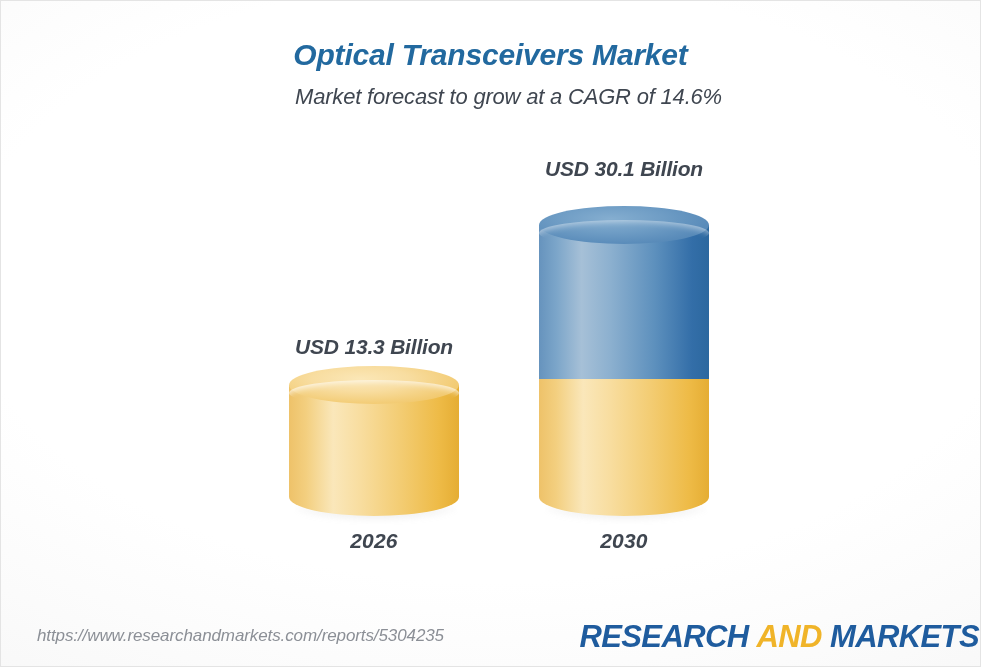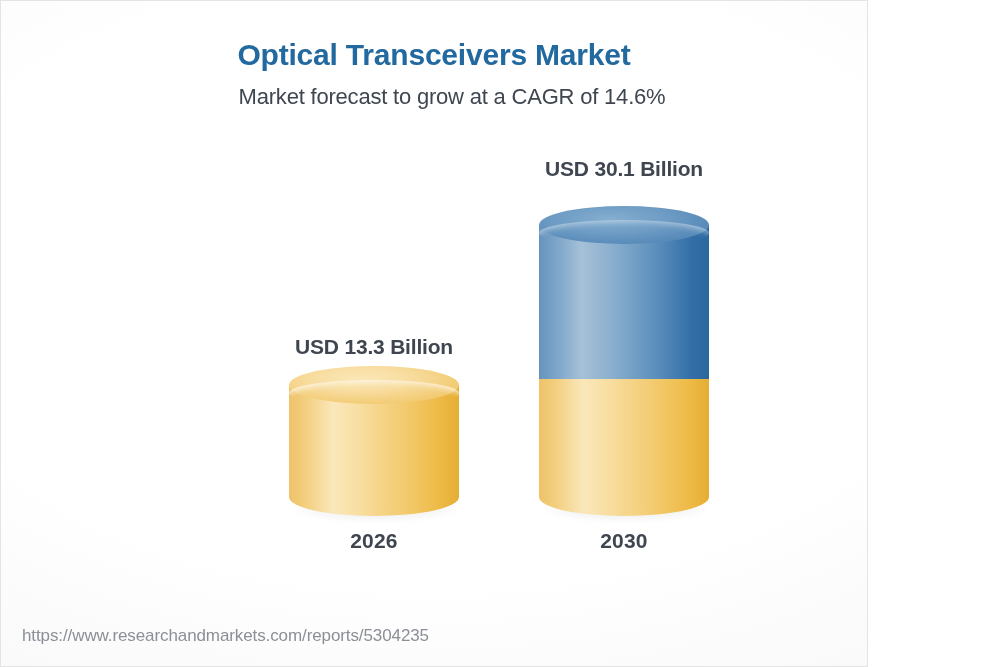--- a/index.html
+++ b/index.html
@@ -9,27 +9,28 @@
   }
   body {
     width: 1000px;
     height: 667px;
     overflow: hidden;
     font-family: "Liberation Sans", sans-serif;
   }
 
   .infographic {
     position: relative;
-    width: 868px;
+    width: 981px;
     height: 667px;
     box-sizing: border-box;
     border: 1px solid #e4e4e4;
     background:
       radial-gradient(ellipse 900px 520px at 50% 42%, #ffffff 0%, #ffffff 58%, #fbfbfb 80%, #f7f7f7 100%);
     overflow: hidden;
+    font-style: italic;
   }
 
   
   .header {
     position: absolute;
     top: 0;
     left: 0;
     width: 100%;
     text-align: center;
     padding-top: 36px;
@@ -204,21 +205,21 @@
   
   .footer {
     position: absolute;
     left: 0;
     bottom: 0;
     width: 1000px;
     height: 72px;
   }
   .report-url {
     position: absolute;
-    left: 21px;
+    left: 36px;
     bottom: 20px;
     font-size: 17px;
     color: #8b8f96;
     letter-spacing: -0.1px;
   }
   .brand {
     position: absolute;
     right: 22px;
     bottom: 14px;
     text-align: right;
@@ -285,16 +286,17 @@
 
       <div class="cat-label">2030</div>
     </div>
 
   </div>
 
   <div class="footer">
     <div class="report-url">https://www.researchandmarkets.com/reports/5304235</div>
 
     <div class="brand">
+      <div class="brand-line"><span class="brand-blue">RESEARCH</span><span class="brand-gold" style="margin:0 8px;">AND</span><span class="brand-blue">MARKETS</span></div>
     </div>
   </div>
 
 </div>
 
 </body></html>

